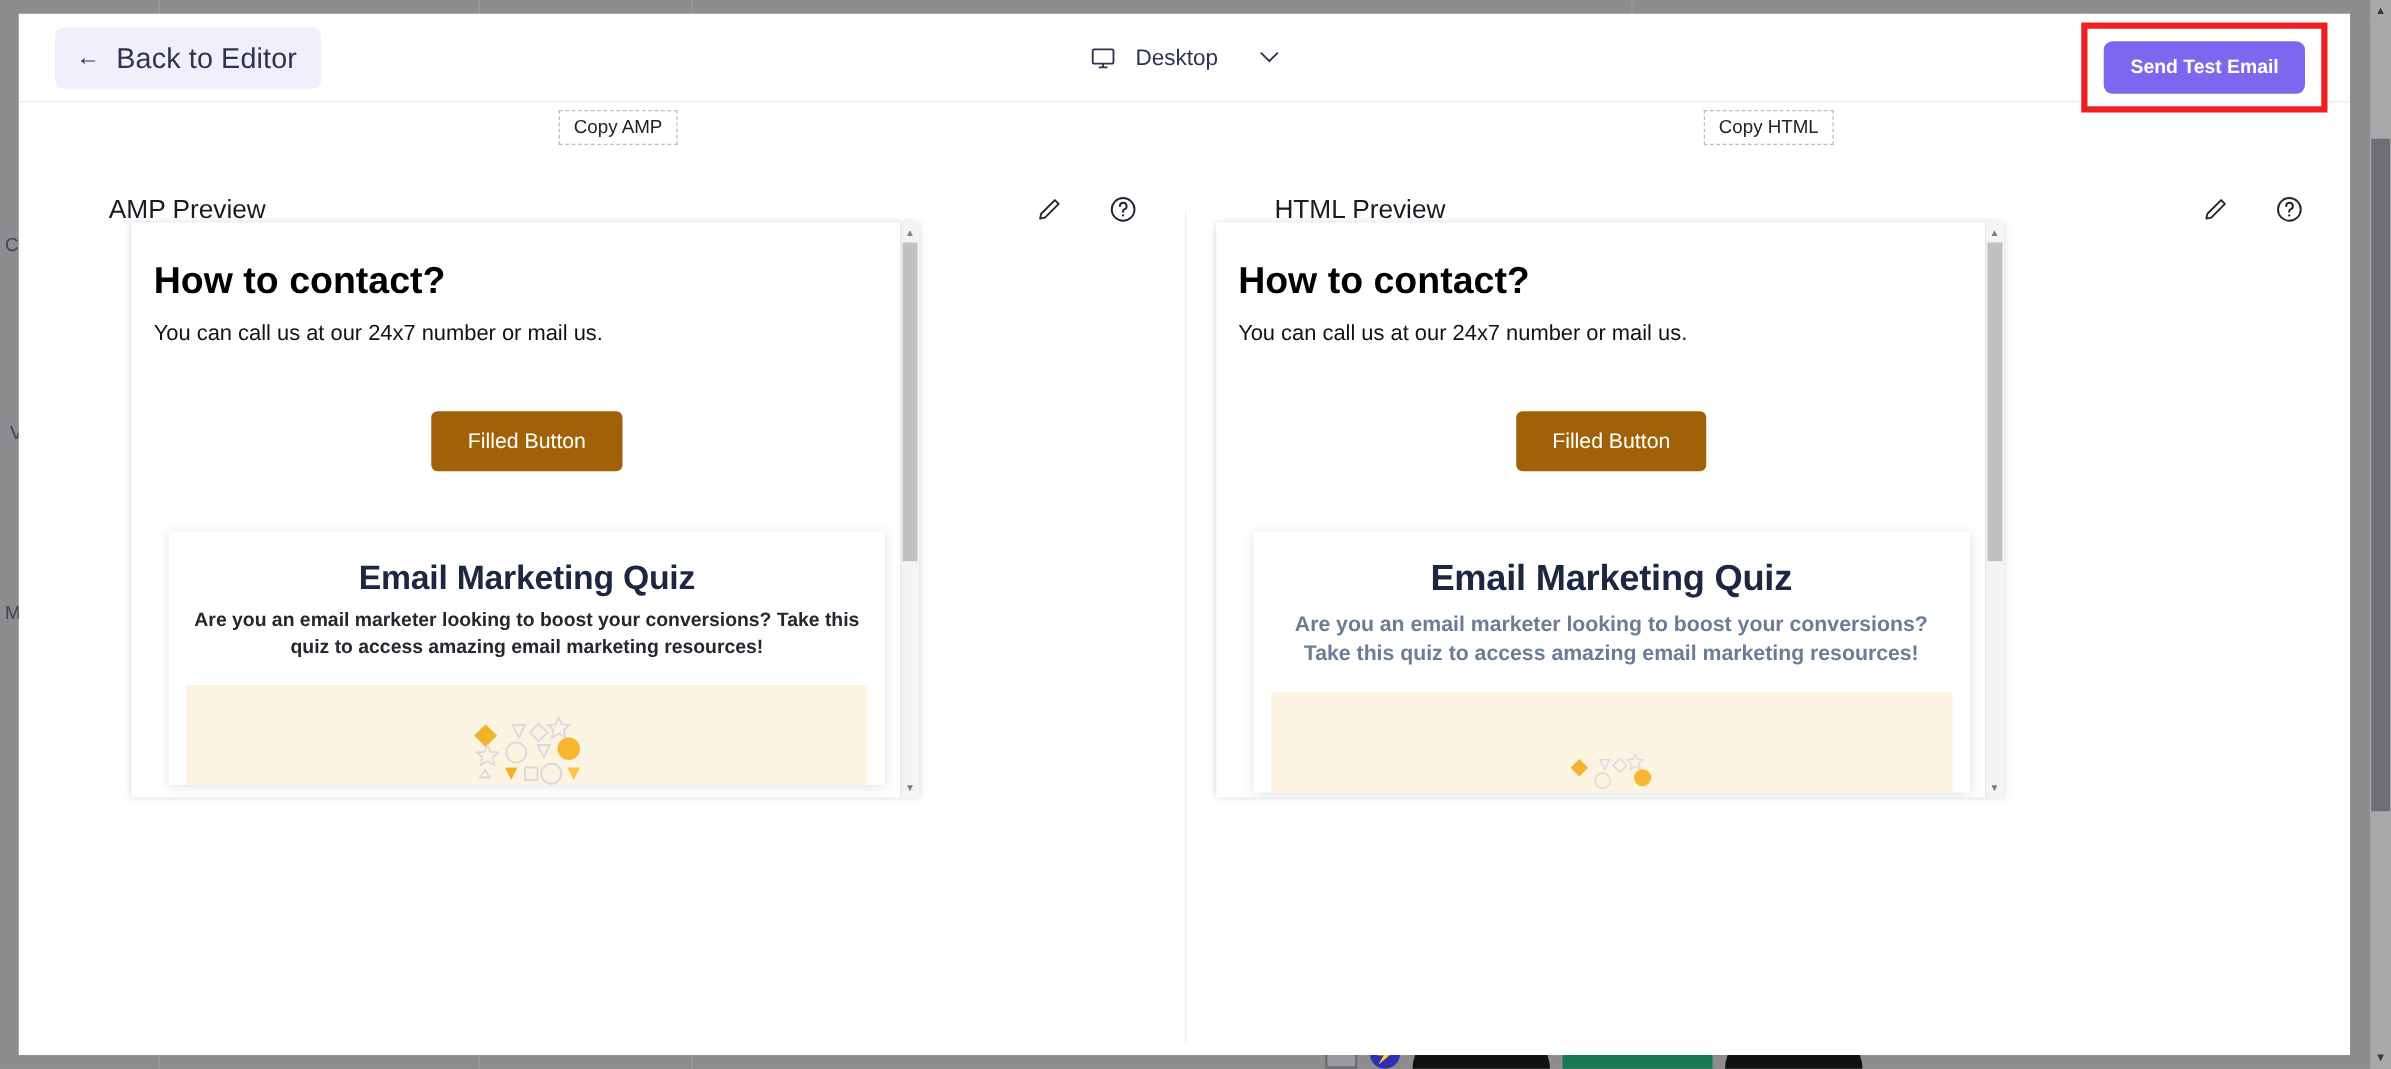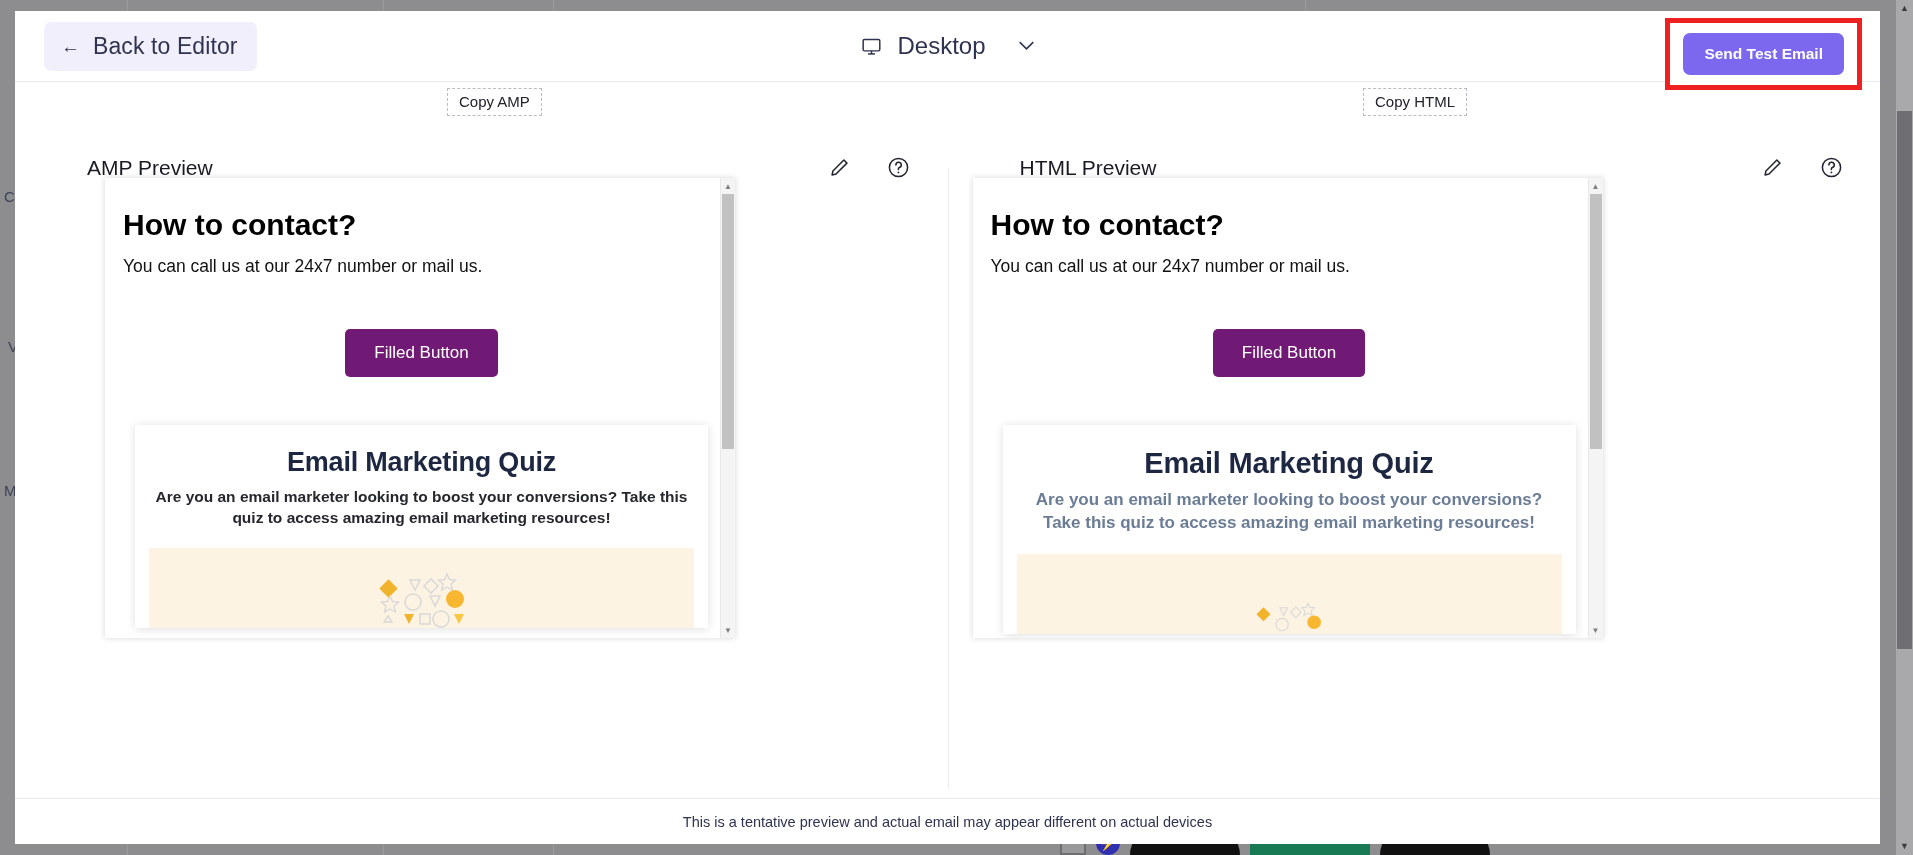--- a/index.html
+++ b/index.html
@@ -102,21 +102,21 @@
   #back-to-editor .label {
     font-size: 23px; color: #2f3350; letter-spacing: .1px;
   }
   #device-selector {
     position: absolute; left: 50%; transform: translateX(-50%);
     display: flex; align-items: center; gap: 16px;
     cursor: pointer;
   }
   #device-selector .dev-icon { display: flex; align-items: center; }
   #device-selector .dev-label {
-    font-size: 24px; color: #2f3350;
+    font-size: 18px; color: #2f3350;
   }
   #device-selector .chev {
     font-size: 17px; color: #2f3350; margin-left: 16px;
   }
   #send-test-email-wrap {
     position: absolute; right: 18px; top: 7px;
     border: 5px solid #ee2020;
     padding: 10px 13px;
     background: #fff;
   }
@@ -184,21 +184,21 @@
   }
   .email-h1 {
     font-size: 30px; font-weight: bold; color: #000;
     margin: 0 0 0 0; line-height: 1.25;
   }
   .email-p {
     font-size: 17.5px; color: #111; margin-top: 12px;
   }
   .filled-button {
     display: block; margin: 52px auto 0;
-    background: #701a75; color: #ffffff;
+    background: #a16207; color: #ffffff;
     border: none; border-radius: 5px;
     padding: 14px 29px;
     font-size: 17px; cursor: pointer;
     font-family: "Liberation Sans", sans-serif;
   }
   .quiz-card {
     margin: 48px 12px 0 12px;
     background: #ffffff;
     box-shadow: 0 1px 9px rgba(0,0,0,0.13);
     padding: 22px 14px 0;
@@ -428,16 +428,13 @@
           <div class="ps-arrow">▲</div>
           <div class="ps-track">
             <div class="ps-thumb"></div>
           </div>
           <div class="ps-arrow">▼</div>
         </div>
       </div>
     </div>
   </div>
 
-  <div id="modal-footer">
-    <div id="footer-note">This is a tentative preview and actual email may appear different on actual devices</div>
-  </div>
 </div>
 
 </body></html>

